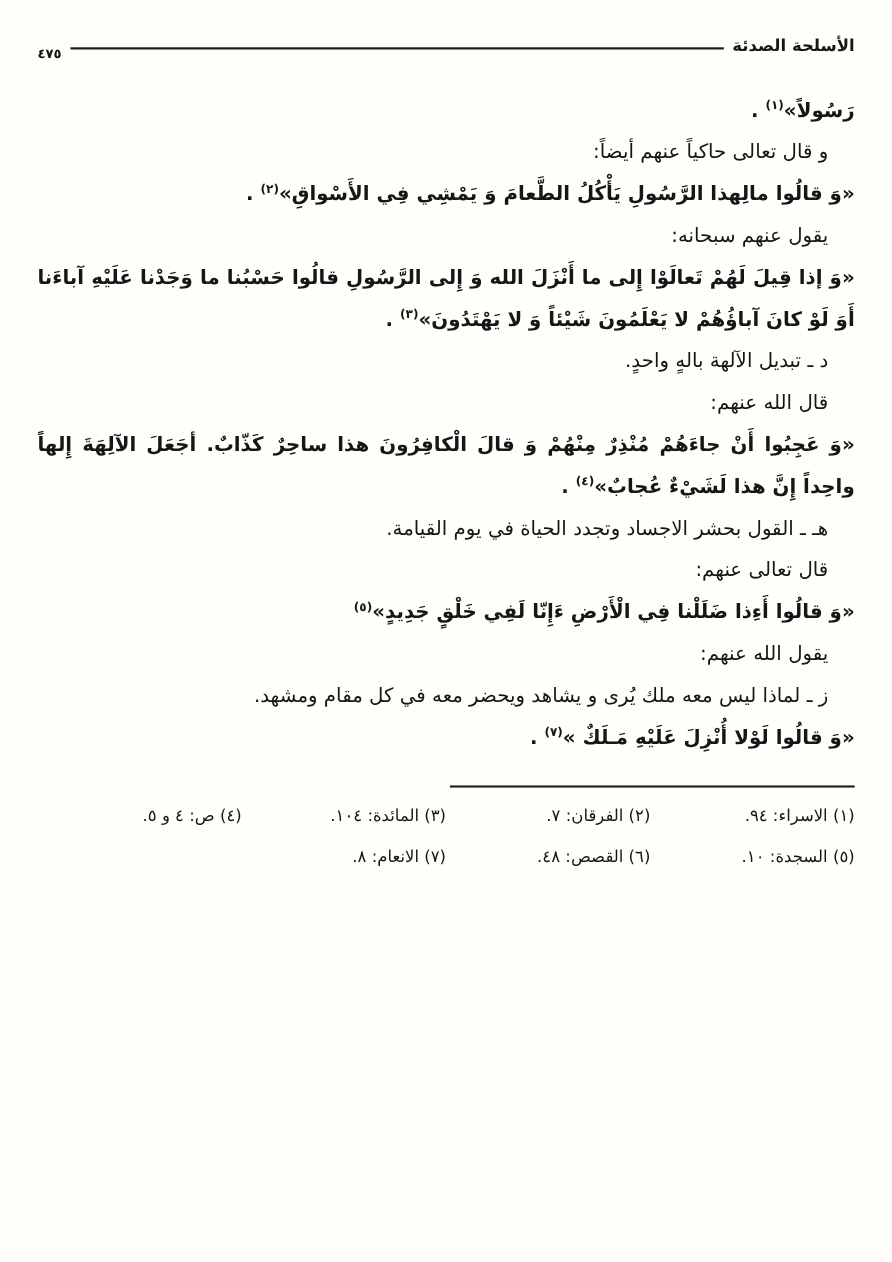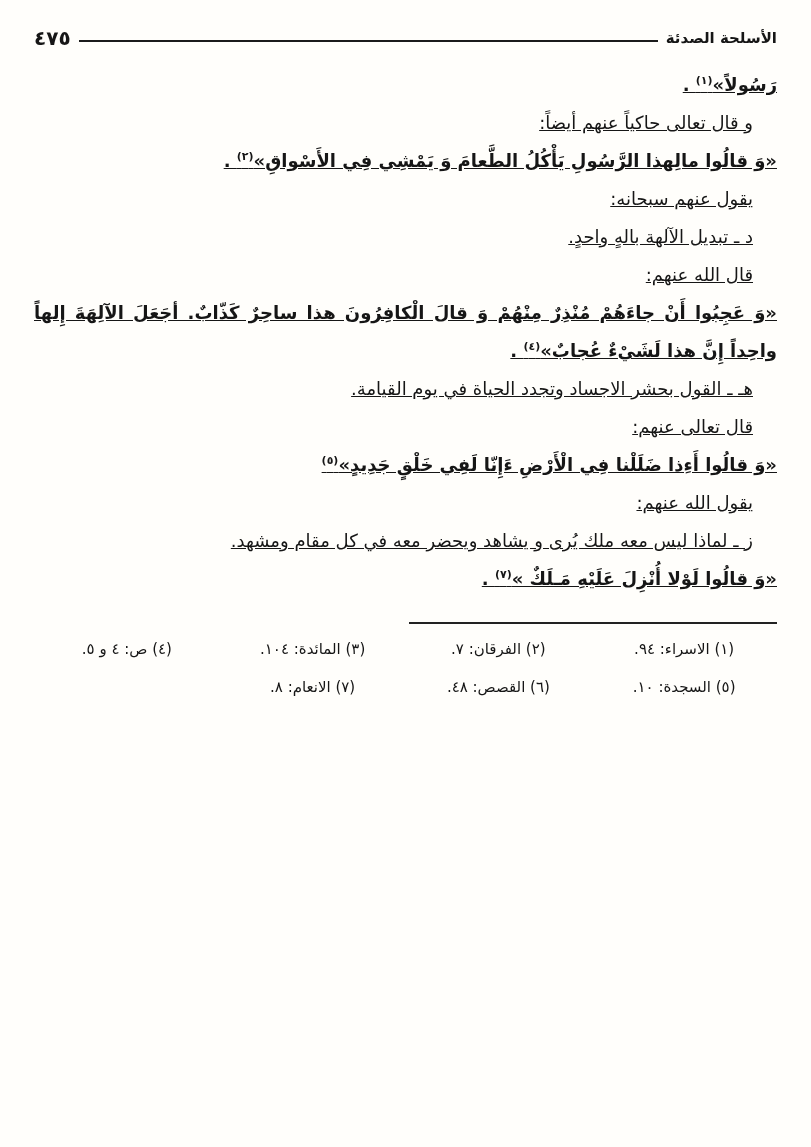--- a/index.html
+++ b/index.html
@@ -20,63 +20,63 @@
     gap: 8px;
     font-size: 15px;
     font-weight: 700;
   }
   .header .rule {
     flex: 1;
     height: 0;
     border-top: 2px solid #1b1b1b;
     margin-top: 5px;
   }
-  .header .page-number { font-size: 20px; letter-spacing: 1px; }
+  .header .page-number { font-size: 12px; letter-spacing: 1px; margin-top: 16px; }
   .content {
-    margin-top: 16px;
+    margin-top: 26px;
     font-size: 18px;
     line-height: 38px;
     text-align: justify;
-    text-decoration: underline;
   }
   .content p { margin: 0; padding: 0; }
   .content p.lead { text-indent: 24px; font-weight: 400; }
   .content p.quote { text-indent: 0; font-weight: 700; }
   sup.marker { font-size: 11px; line-height: 0; font-weight: 700; }
   .fn-sep {
     margin-top: 24px;
     width: 368px;
     border-top: 2px solid #222;
   }
   .footnotes {
     margin-top: 12px;
     display: grid;
     grid-template-columns: repeat(4, 1fr);
     row-gap: 12px;
     font-size: 15px;
     line-height: 26px;
   }
-  .fn-cell { text-align: center; white-space: nowrap; }
+  .fn-cell { text-align: right; white-space: nowrap; }
 </style>
 </head>
 <body>
 
 <div class="page">
 
   <div class="header">
     <span class="title">الأسلحة الصدئة</span>
     <div class="rule"></div>
     <span class="page-number">٤٧٥</span>
   </div>
 
   <div class="content">
       <p class="quote"><span>رَسُولاً»</span><sup class="marker">(١)</sup><span> .</span></p>
       <p class="lead"><span>و قال تعالى حاكياً عنهم أيضاً:</span></p>
       <p class="quote"><span>«وَ قالُوا مالِهذا الرَّسُولِ يَأْكُلُ الطَّعامَ وَ يَمْشِي فِي الأَسْواقِ»</span><sup class="marker">(٢)</sup><span> .</span></p>
       <p class="lead"><span>يقول عنهم سبحانه:</span></p>
+      <p class="quote"><span>«وَ إذا قِيلَ لَهُمْ تَعالَوْا إِلى ما أَنْزَلَ الله وَ إِلى الرَّسُولِ قالُوا حَسْبُنا ما وَجَدْنا عَلَيْهِ آباءَنا أَوَ لَوْ كانَ آباؤُهُمْ لا يَعْلَمُونَ شَيْئاً وَ لا يَهْتَدُونَ»</span><sup class="marker">(٣)</sup><span> .</span></p>
       <p class="lead"><span>د ـ تبديل الآلهة بالهٍ واحدٍ.</span></p>
       <p class="lead"><span>قال الله عنهم:</span></p>
       <p class="quote"><span>«وَ عَجِبُوا أَنْ جاءَهُمْ مُنْذِرٌ مِنْهُمْ وَ قالَ الْكافِرُونَ هذا ساحِرٌ كَذّابٌ. أجَعَلَ الآلِهَةَ إِلهاً واحِداً إِنَّ هذا لَشَيْءٌ عُجابٌ»</span><sup class="marker">(٤)</sup><span> .</span></p>
       <p class="lead"><span>هـ ـ القول بحشر الاجساد وتجدد الحياة في يوم القيامة.</span></p>
       <p class="lead"><span>قال تعالى عنهم:</span></p>
       <p class="quote"><span>«وَ قالُوا أَءِذا ضَلَلْنا فِي الْأَرْضِ ءَإِنّا لَفِي خَلْقٍ جَدِيدٍ»</span><sup class="marker">(٥)</sup></p>
       <p class="lead"><span>يقول الله عنهم:</span></p>
       <p class="lead"><span>ز ـ لماذا ليس معه ملك يُرى و يشاهد ويحضر معه في كل مقام ومشهد.</span></p>
       <p class="quote"><span>«وَ قالُوا لَوْلا أُنْزِلَ عَلَيْهِ مَـلَكٌ »</span><sup class="marker">(٧)</sup><span> .</span></p>
     </div>

